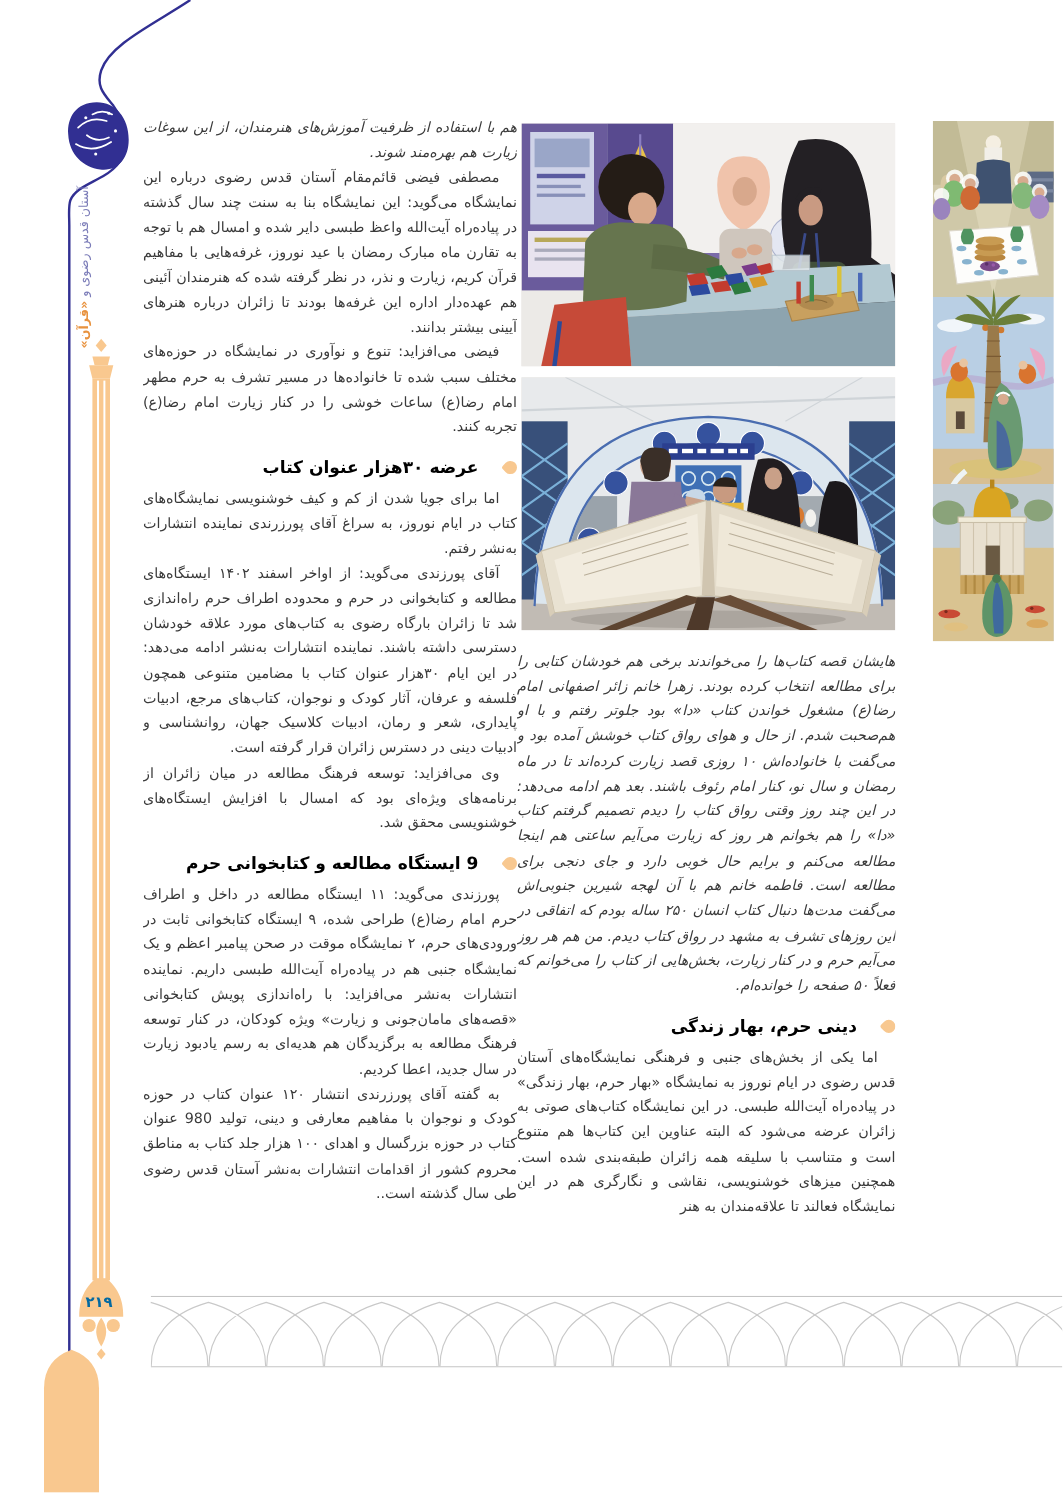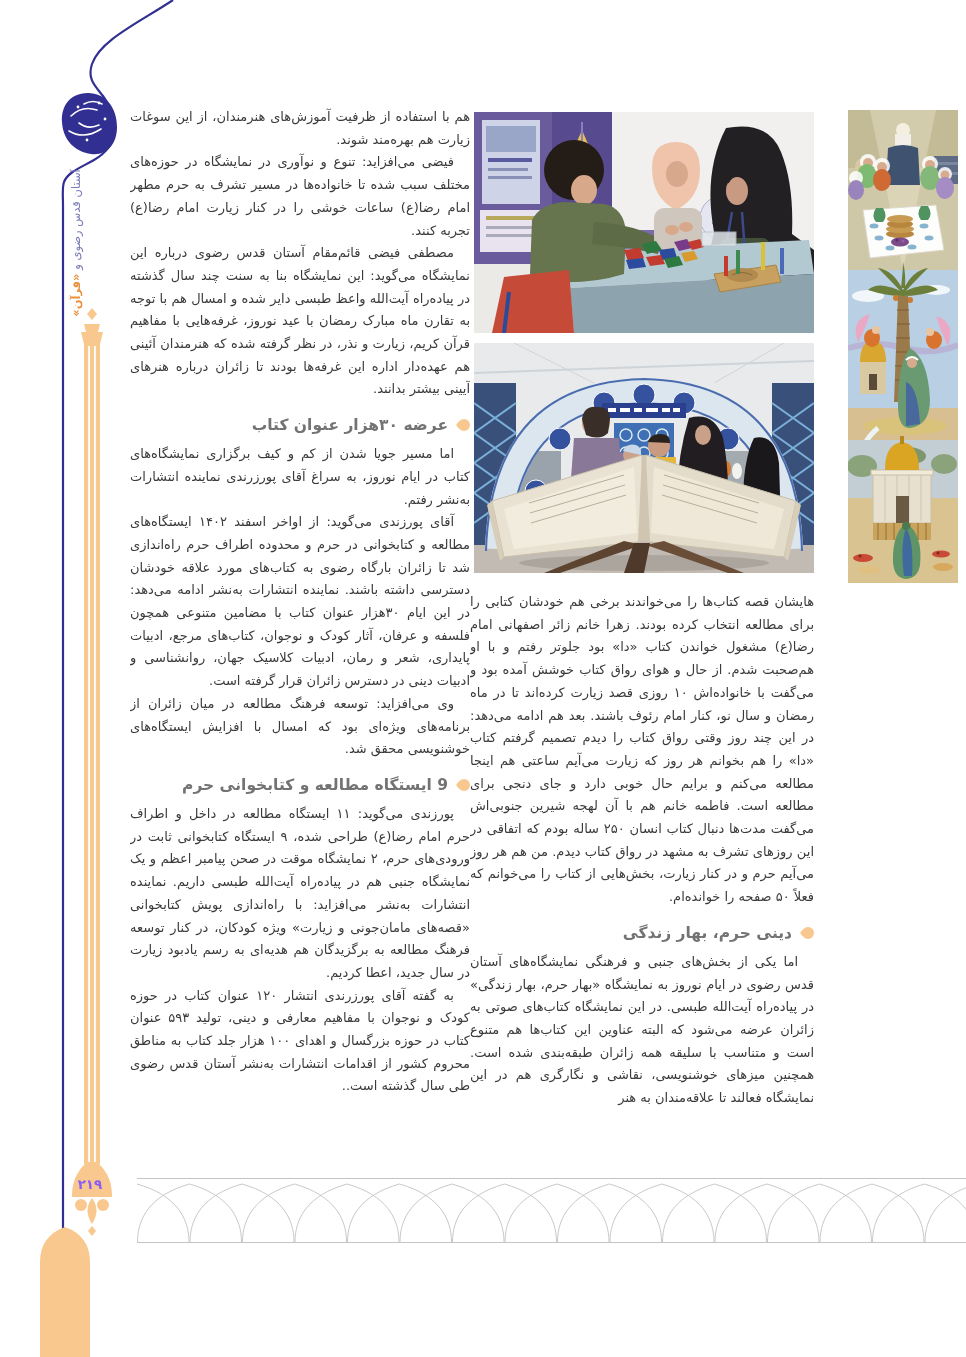--- a/index.html
+++ b/index.html
@@ -4,34 +4,34 @@
 <style>
   html,body{margin:0;padding:0;background:#fff;}
   .page{position:relative;width:966px;height:1357px;background:#ffffff;
         font-family:"DejaVu Sans",sans-serif;overflow:hidden;}
   
   .col{position:absolute;direction:rtl;overflow:hidden;}
   .col-1{left:130px;top:106px;width:340px;height:1066px;}
   .col-2{left:470px;top:112px;width:344px;height:1052px;}
   .col p{margin:0;font-size:13px;line-height:22.7px;text-align:justify;
          color:#3a3a3a;text-indent:16px;}
-  .col p.noind{text-indent:0;}
-  .head{margin:15px 0 9px;font-size:15.5px;font-weight:bold;color:#737373;
-        direction:rtl;display:flex;align-items:center;gap:10px;}
+  .col p.noind{text-indent:0;font-style:italic;}
+  .head{margin:15px 0 9px;font-size:15.5px;font-weight:bold;color:#000000;
+        direction:rtl;display:flex;align-items:center;gap:23px;}
   .diamond{display:inline-block;width:12px;height:12px;background:#f8c890;
            border-radius:50% 50% 50% 20%;transform:rotate(45deg);flex:0 0 auto;}
   
   .photo{width:340px;overflow:hidden;background:#e8e5e2;}
   .photo-1{height:221px;margin:0 0 10px 4px;}
   .photo-2{height:230px;margin:0 0 18px 4px;}
   
   .deco-topleft{position:absolute;left:0;top:0;}
   .minaret{position:absolute;left:35px;top:300px;}
   .pagenum{position:absolute;left:68px;top:1176px;width:44px;text-align:center;
-           font-size:13.5px;font-weight:bold;color:#8b5cf6;z-index:5;}
+           font-size:13.5px;font-weight:bold;color:#0369a1;z-index:5;}
   .vlabel{position:absolute;left:-18px;top:235px;width:190px;height:16px;
           transform:rotate(-90deg);direction:rtl;text-align:center;
           font-size:11.5px;white-space:nowrap;}
   .vlabel-main{color:#7b7cb8;}
   .vlabel-accent{color:#e8923e;font-weight:bold;}
   .illu-strip{position:absolute;left:848px;top:110px;width:110px;height:473px;}
   .band{position:absolute;left:137px;top:1178px;}
 </style>
 </head>
 <body>
@@ -194,35 +194,35 @@
         <ellipse cx="93" cy="444" rx="9" ry="3.5" fill="#c94a35"></ellipse>
         <ellipse cx="95" cy="457" rx="10" ry="4" fill="#d9a85f"></ellipse>
         <circle cx="12" cy="446" r="1.5" fill="#7a2a1d"></circle>
         <circle cx="90" cy="443" r="1.5" fill="#7a2a1d"></circle>
       </g>
     </svg>
   </div>
 
   <div class="col col-1">
     <p class="noind">هم با استفاده از ظرفیت آموزش‌های هنرمندان، از این سوغات زیارت هم بهره‌مند شوند.</p>
+    <p>مصطفی فیضی قائم‌مقام آستان قدس رضوی درباره این نمایشگاه می‌گوید: این نمایشگاه بنا به سنت چند سال گذشته در پیاده‌راه آیت‌الله واعظ طبسی دایر شده و امسال هم با توجه به تقارن ماه مبارک رمضان با عید نوروز، غرفه‌هایی با مفاهیم قرآن کریم، زیارت و نذر، در نظر گرفته شده که هنرمندان آئینی هم عهده‌دار اداره این غرفه‌ها بودند تا زائران درباره هنرهای آیینی بیشتر بدانند.</p>
     <p>فیضی می‌افزاید: تنوع و نوآوری در نمایشگاه در حوزه‌های مختلف سبب شده تا خانواده‌ها در مسیر تشرف به حرم مطهر امام رضا(ع) ساعات خوشی را در کنار زیارت امام رضا(ع) تجربه کنند.</p>
-    <p>مصطفی فیضی قائم‌مقام آستان قدس رضوی درباره این نمایشگاه می‌گوید: این نمایشگاه بنا به سنت چند سال گذشته در پیاده‌راه آیت‌الله واعظ طبسی دایر شده و امسال هم با توجه به تقارن ماه مبارک رمضان با عید نوروز، غرفه‌هایی با مفاهیم قرآن کریم، زیارت و نذر، در نظر گرفته شده که هنرمندان آئینی هم عهده‌دار اداره این غرفه‌ها بودند تا زائران درباره هنرهای آیینی بیشتر بدانند.</p>
     <div class="head">
       <span class="diamond"></span>
       <span>عرضه ۳۰هزار عنوان کتاب</span>
     </div>
-    <p>اما مسیر جویا شدن از کم و کیف برگزاری نمایشگاه‌های کتاب در ایام نوروز، به سراغ آقای پورزرندی نماینده انتشارات به‌نشر رفتم.</p>
+    <p>اما برای جویا شدن از کم و کیف خوشنویسی نمایشگاه‌های کتاب در ایام نوروز، به سراغ آقای پورزرندی نماینده انتشارات به‌نشر رفتم.</p>
     <p>آقای پورزندی می‌گوید: از اواخر اسفند ۱۴۰۲ ایستگاه‌های مطالعه و کتابخوانی در حرم و محدوده اطراف حرم راه‌اندازی شد تا زائران بارگاه رضوی به کتاب‌های مورد علاقه خودشان دسترسی داشته باشند. نماینده انتشارات به‌نشر ادامه می‌دهد: در این ایام ۳۰هزار عنوان کتاب با مضامین متنوعی همچون فلسفه و عرفان، آثار کودک و نوجوان، کتاب‌های مرجع، ادبیات پایداری، شعر و رمان، ادبیات کلاسیک جهان، روانشناسی و ادبیات دینی در دسترس زائران قرار گرفته است.</p>
     <p>وی می‌افزاید: توسعه فرهنگ مطالعه در میان زائران از برنامه‌های ویژه‌ای بود که امسال با افزایش ایستگاه‌های خوشنویسی محقق شد.</p>
     <div class="head">
       <span class="diamond"></span>
       <span>9 ایستگاه مطالعه و کتابخوانی حرم</span>
     </div>
     <p>پورزندی می‌گوید: ۱۱ ایستگاه مطالعه در داخل و اطراف حرم امام رضا(ع) طراحی شده، ۹ ایستگاه کتابخوانی ثابت در ورودی‌های حرم، ۲ نمایشگاه موقت در صحن پیامبر اعظم و یک نمایشگاه جنبی هم در پیاده‌راه آیت‌الله طبسی داریم. نماینده انتشارات به‌نشر می‌افزاید: با راه‌اندازی پویش کتابخوانی «قصه‌های مامان‌جونی و زیارت» ویژه کودکان، در کنار توسعه فرهنگ مطالعه به برگزیدگان هم هدیه‌ای به رسم یادبود زیارت در سال جدید، اعطا کردیم.</p>
-    <p>به گفته آقای پورزرندی انتشار ۱۲۰ عنوان کتاب در حوزه کودک و نوجوان با مفاهیم معارفی و دینی، تولید ۵۹۳ عنوان کتاب در حوزه بزرگسال و اهدای ۱۰۰ هزار جلد کتاب به مناطق محروم کشور از اقدامات انتشارات به‌نشر آستان قدس رضوی طی سال گذشته است..</p>
+    <p>به گفته آقای پورزرندی انتشار ۱۲۰ عنوان کتاب در حوزه کودک و نوجوان با مفاهیم معارفی و دینی، تولید 980 عنوان کتاب در حوزه بزرگسال و اهدای ۱۰۰ هزار جلد کتاب به مناطق محروم کشور از اقدامات انتشارات به‌نشر آستان قدس رضوی طی سال گذشته است..</p>
   </div>
 
   <div class="col col-2">
 
     <div class="photo photo-1">
       <svg width="340" height="221" viewBox="0 0 340 221">
         <rect width="340" height="221" fill="#eceae7"></rect>
         <rect x="0" y="0" width="78" height="152" fill="#6a5b9c"></rect>
         <rect x="8" y="8" width="58" height="84" fill="#cfd3e8"></rect>
         <rect x="12" y="14" width="50" height="26" fill="#9aa6c8"></rect>

